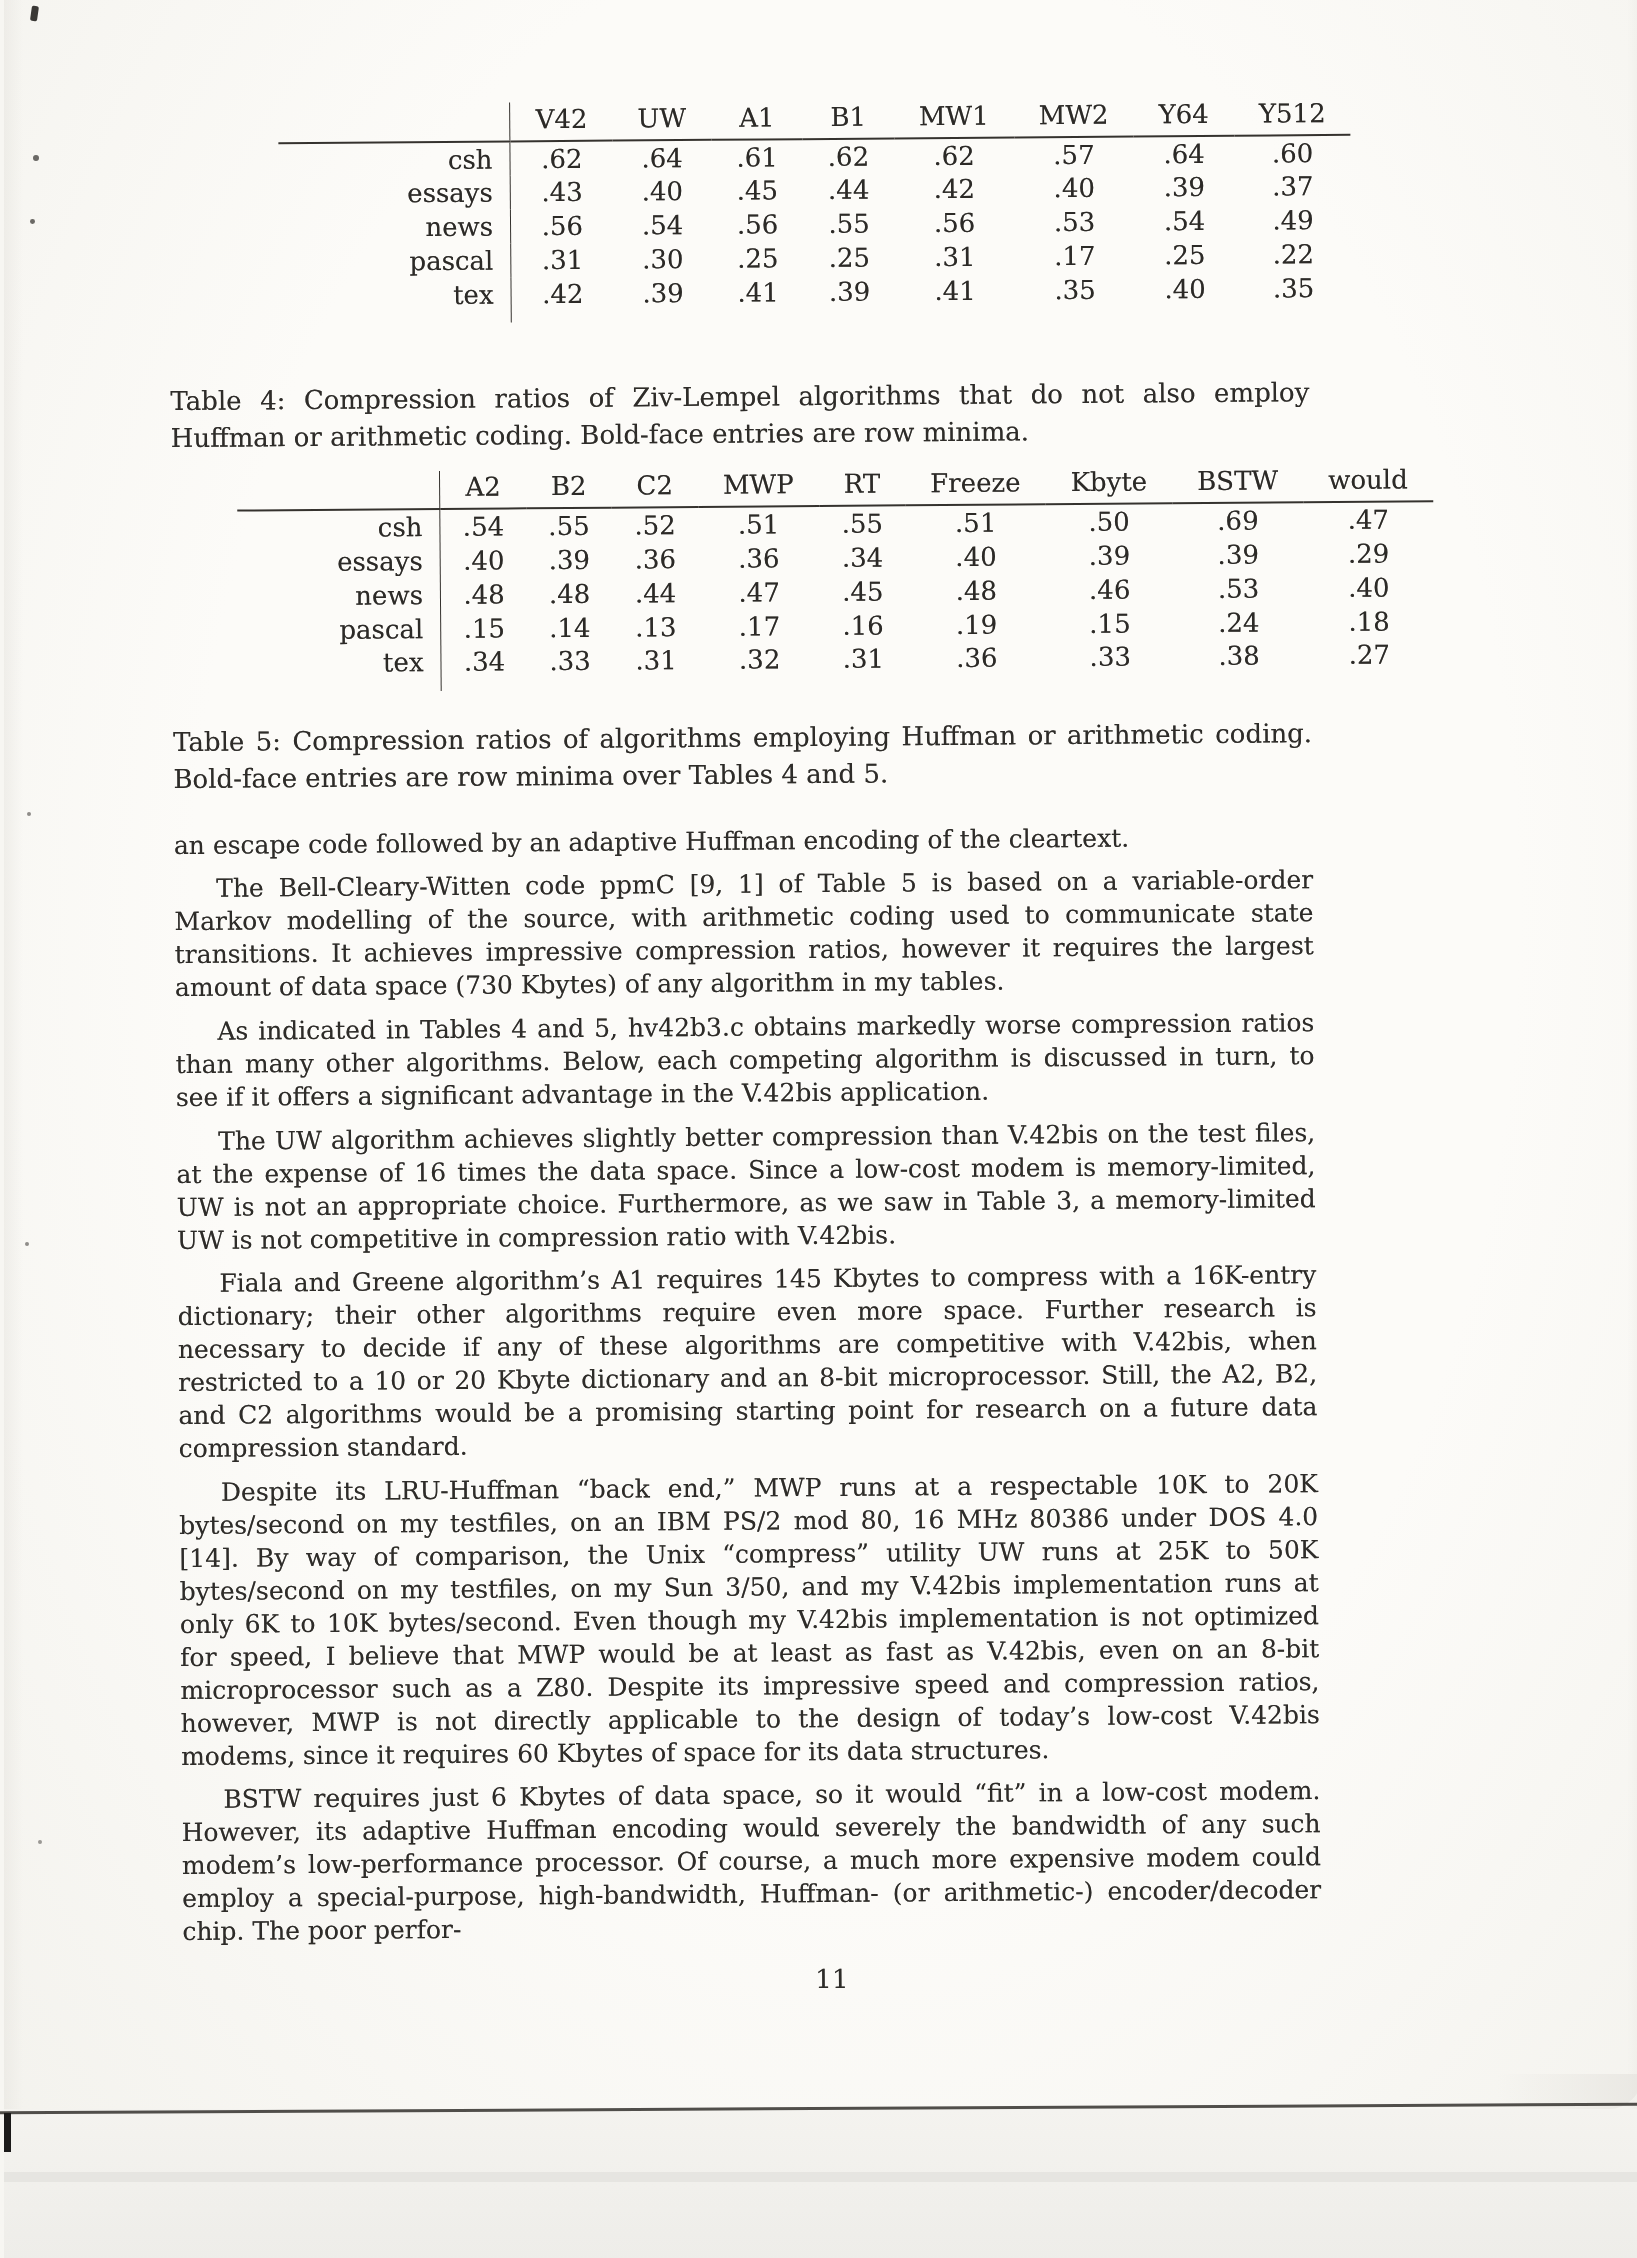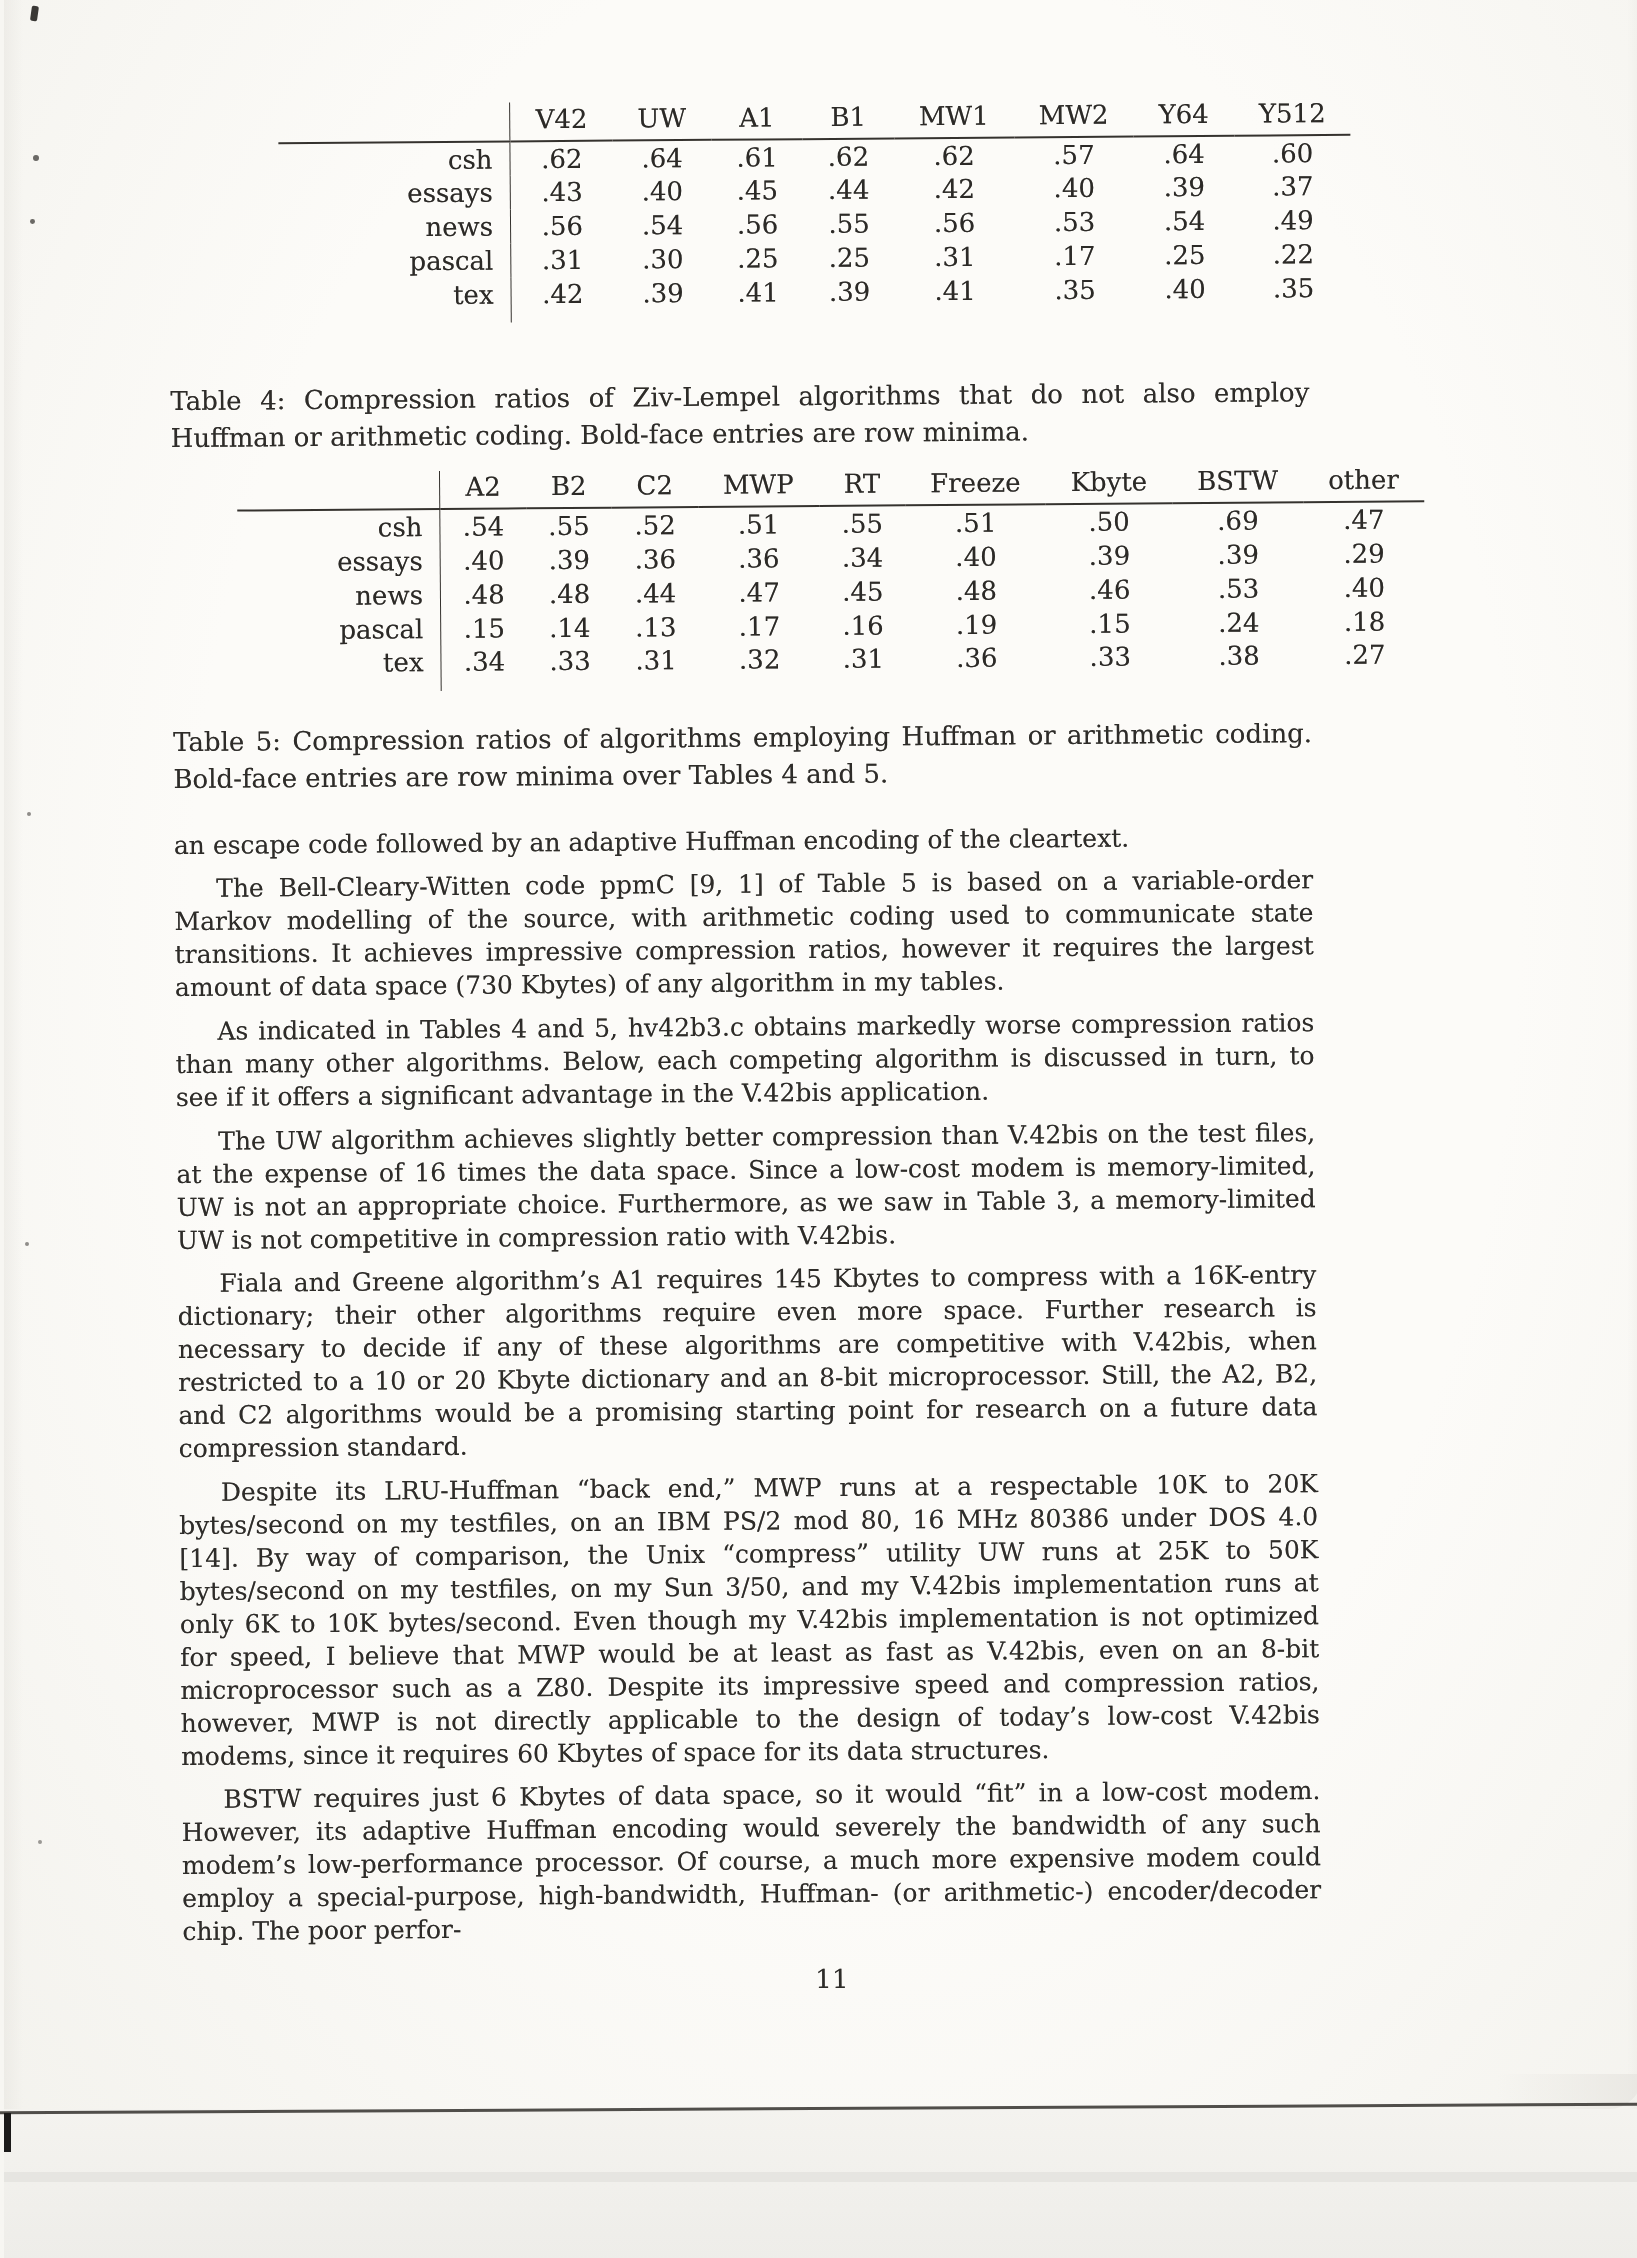--- a/index.html
+++ b/index.html
@@ -163,21 +163,21 @@
           <tr class="header-row">
             <th class="corner row-label"></th>
           <th>A2</th>
               <th>B2</th>
               <th>C2</th>
               <th>MWP</th>
               <th>RT</th>
               <th>Freeze</th>
               <th>Kbyte</th>
               <th>BSTW</th>
-              <th>other</th>
+              <th>would</th>
             </tr>
         </thead>
         <tbody>
             <tr>
               <td class="row-label">csh</td>
               <td class="val">.54</td>
               <td class="val">.55</td>
               <td class="val">.52</td>
               <td class="val">.51</td>
               <td class="val">.55</td>

